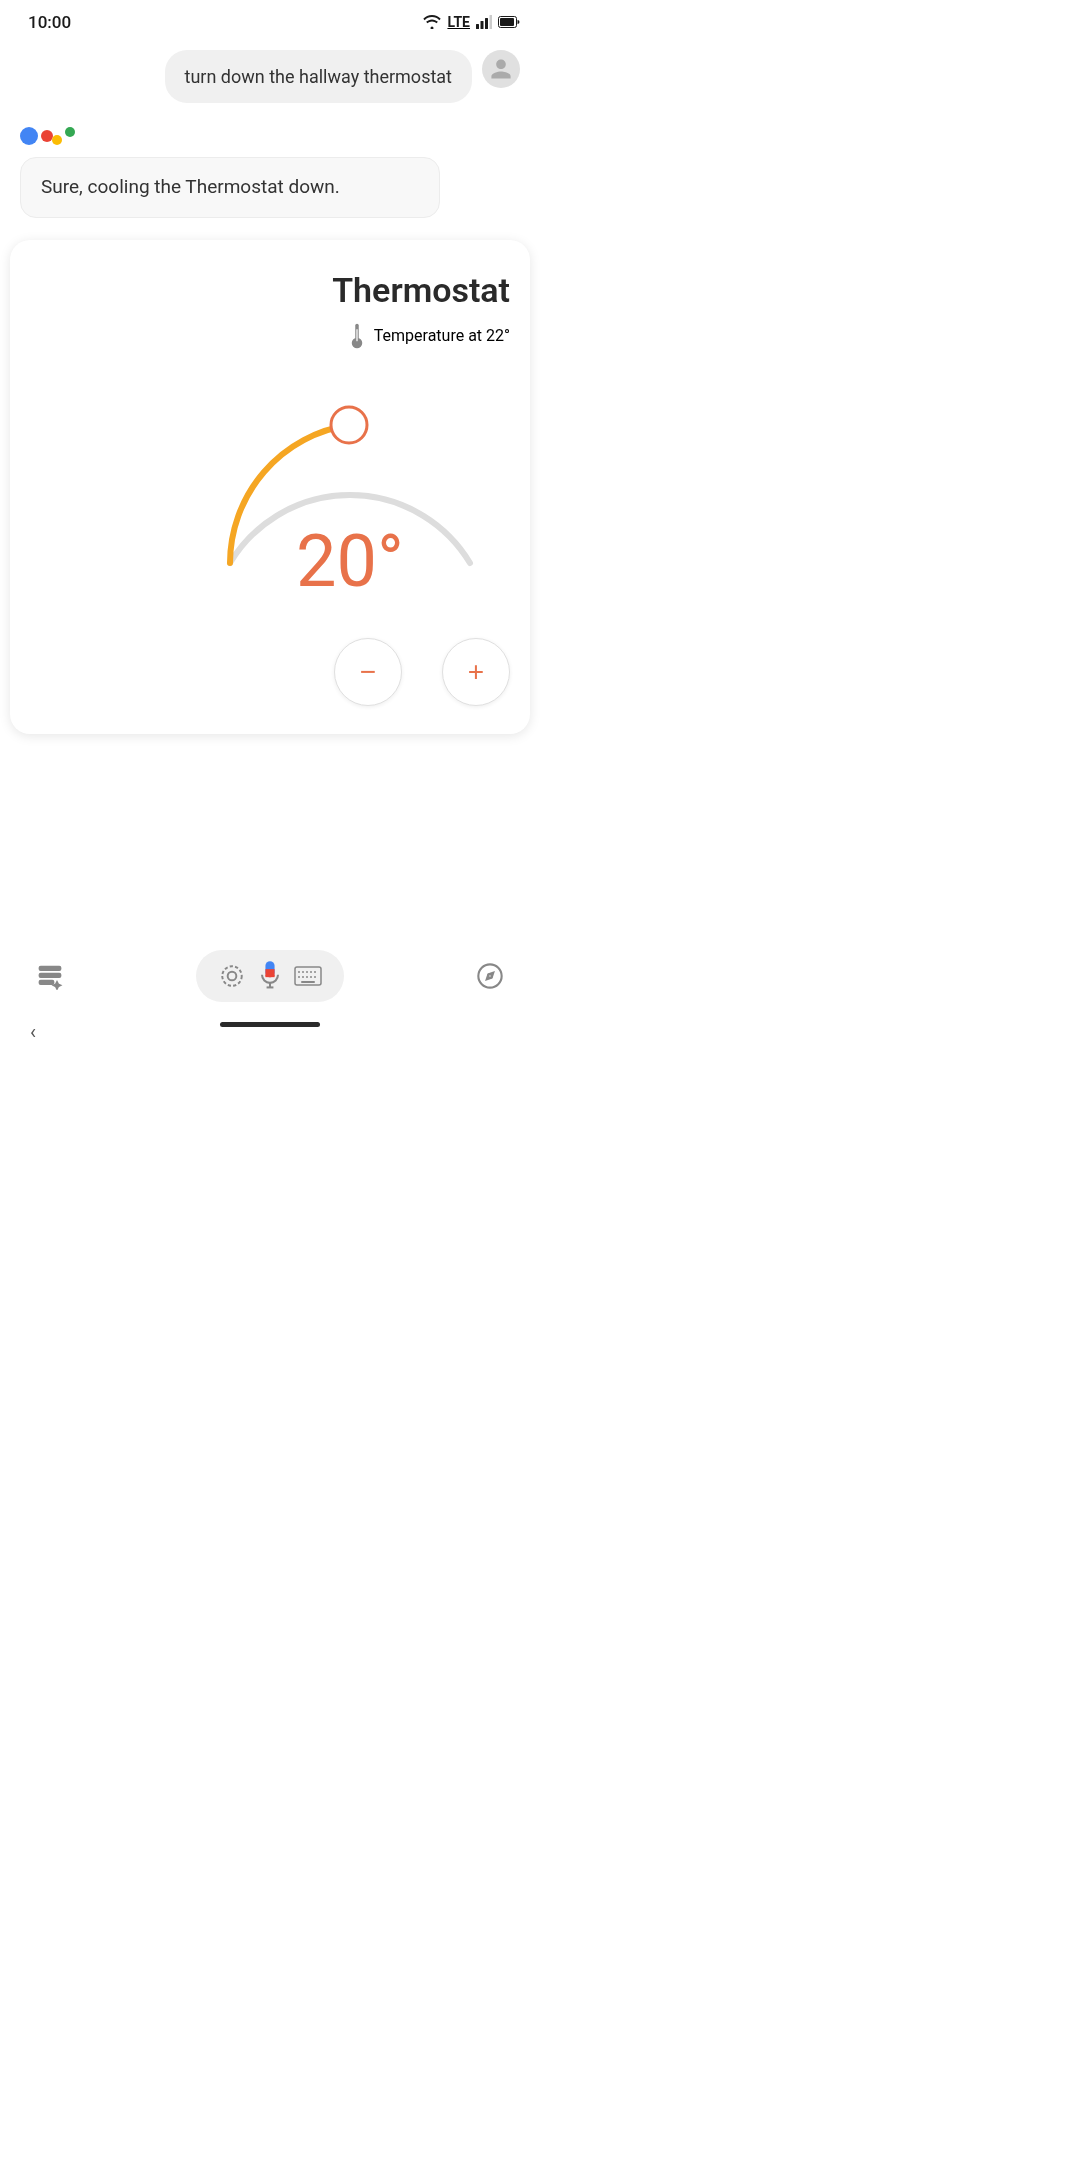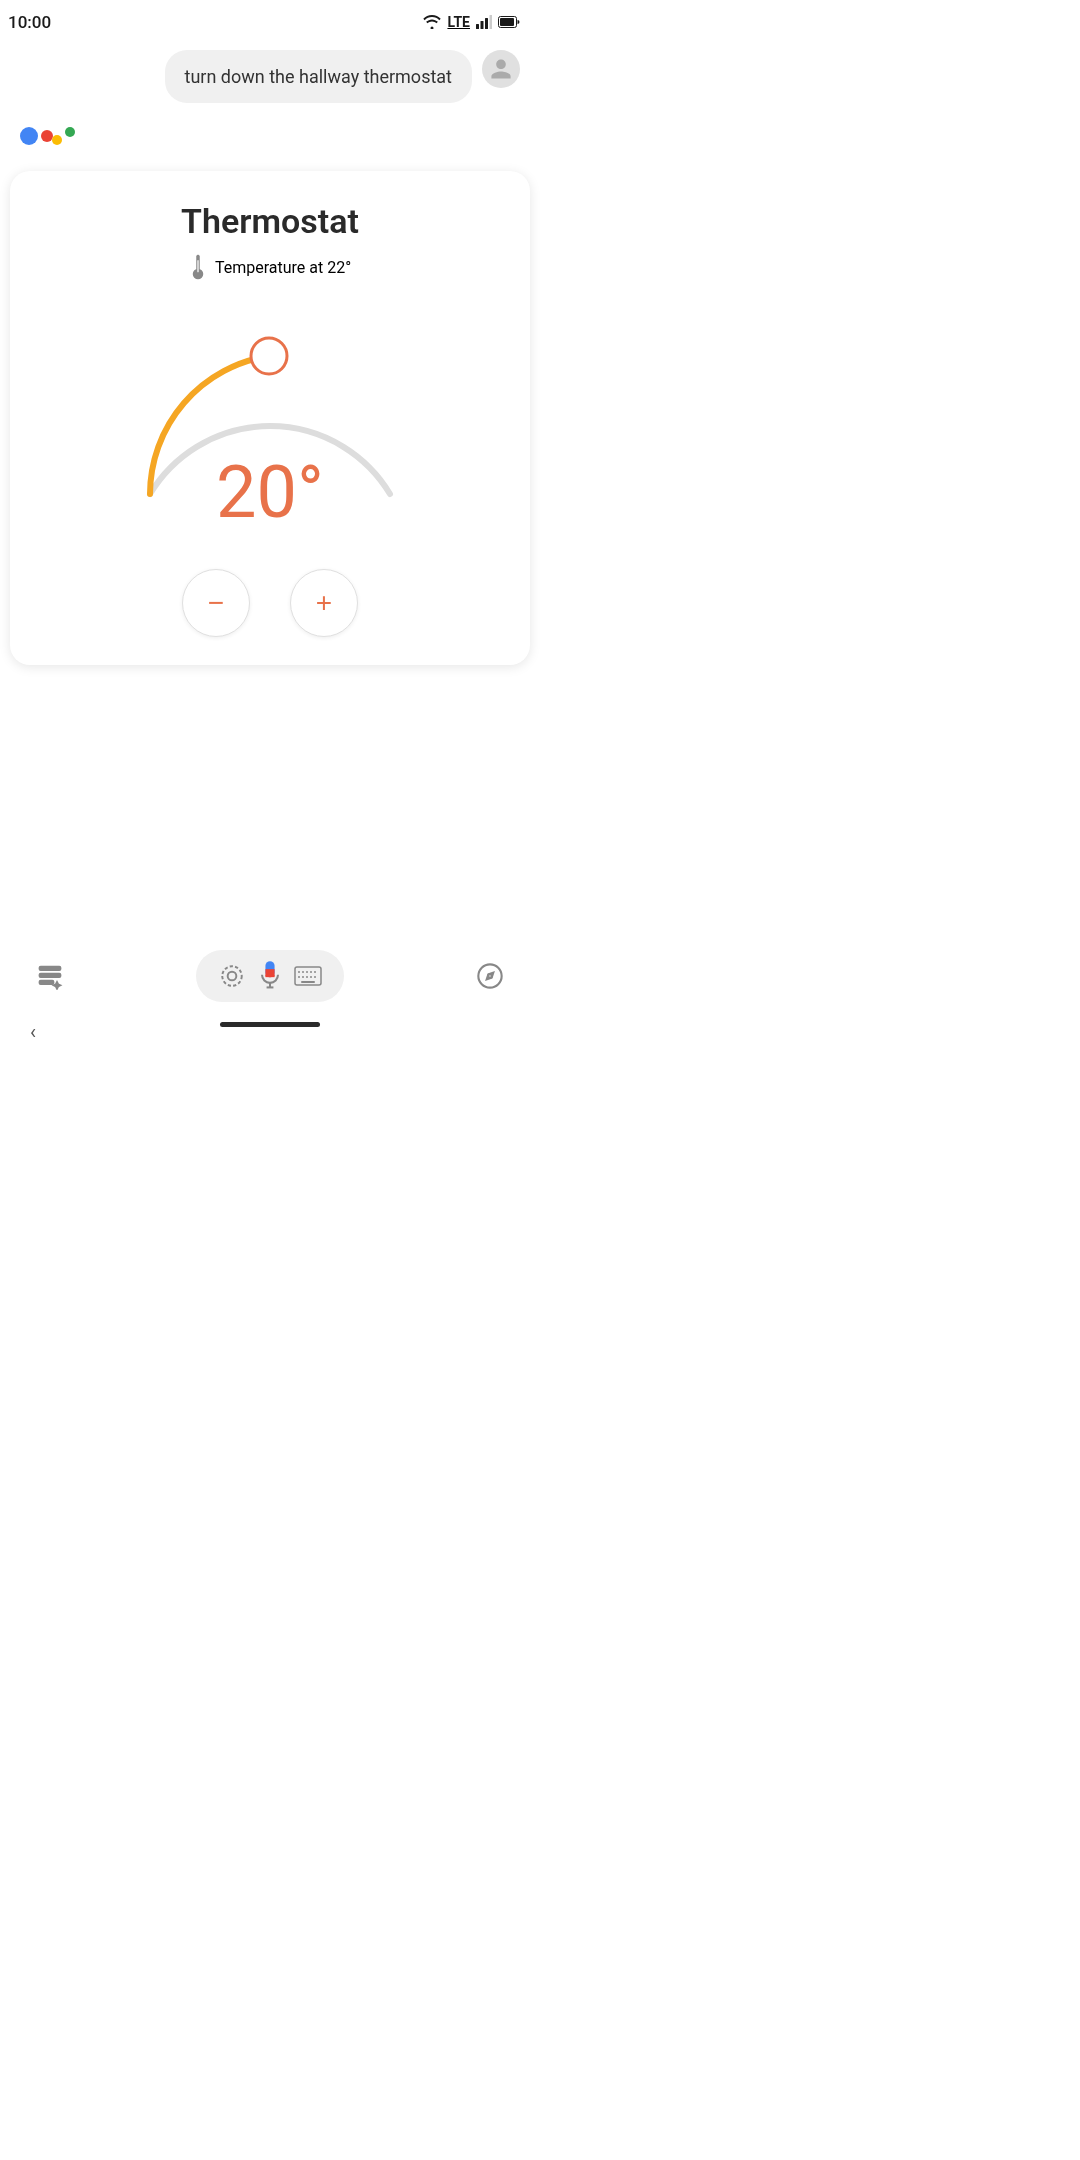--- a/index.html
+++ b/index.html
@@ -12,21 +12,21 @@
       font-family: 'Roboto', Arial, sans-serif;
       overflow: hidden;
       position: relative;
     }
 
     
     .status-bar {
       display: flex;
       justify-content: space-between;
       align-items: center;
-      padding: 10px 20px 6px 8px;
+      padding: 10px 20px 6px 28px;
       height: 40px;
     }
 
     .status-time {
       font-size: 17px;
       font-weight: 500;
       color: #1a1a1a;
     }
 
     .status-icons {
@@ -129,21 +129,21 @@
 
     
     .thermostat-card {
       margin: 12px 10px;
       background: #fff;
       border-radius: 20px;
       box-shadow: 0 2px 12px rgba(0,0,0,0.10);
       padding: 30px 20px 28px;
       display: flex;
       flex-direction: column;
-      align-items: center;
+      align-items: flex-end;
     }
 
     .thermostat-title {
       font-size: 34px;
       font-weight: 600;
       color: #2a2a2a;
       margin-bottom: 12px;
     }
 
     .temp-label-row {
@@ -333,20 +333,23 @@
       </svg>
     </div>
   </div>
 
   <div class="assistant-message-row">
     <div class="google-dots">
       <div class="dot dot-blue"></div>
       <div class="dot dot-red"></div>
       <div class="dot dot-yellow"></div>
       <div class="dot dot-green"></div>
+    </div>
+    <div class="assistant-bubble">
+      <p>Sure, cooling the Thermostat down.</p>
     </div>
   </div>
 </div>
 
 <div class="thermostat-card">
   <div class="thermostat-title">Thermostat</div>
 
   <div class="temp-label-row">
     <svg width="18" height="28" viewBox="0 0 18 32" fill="#888">
       <rect x="7" y="2" width="4" height="18" rx="2" fill="#888"></rect>

